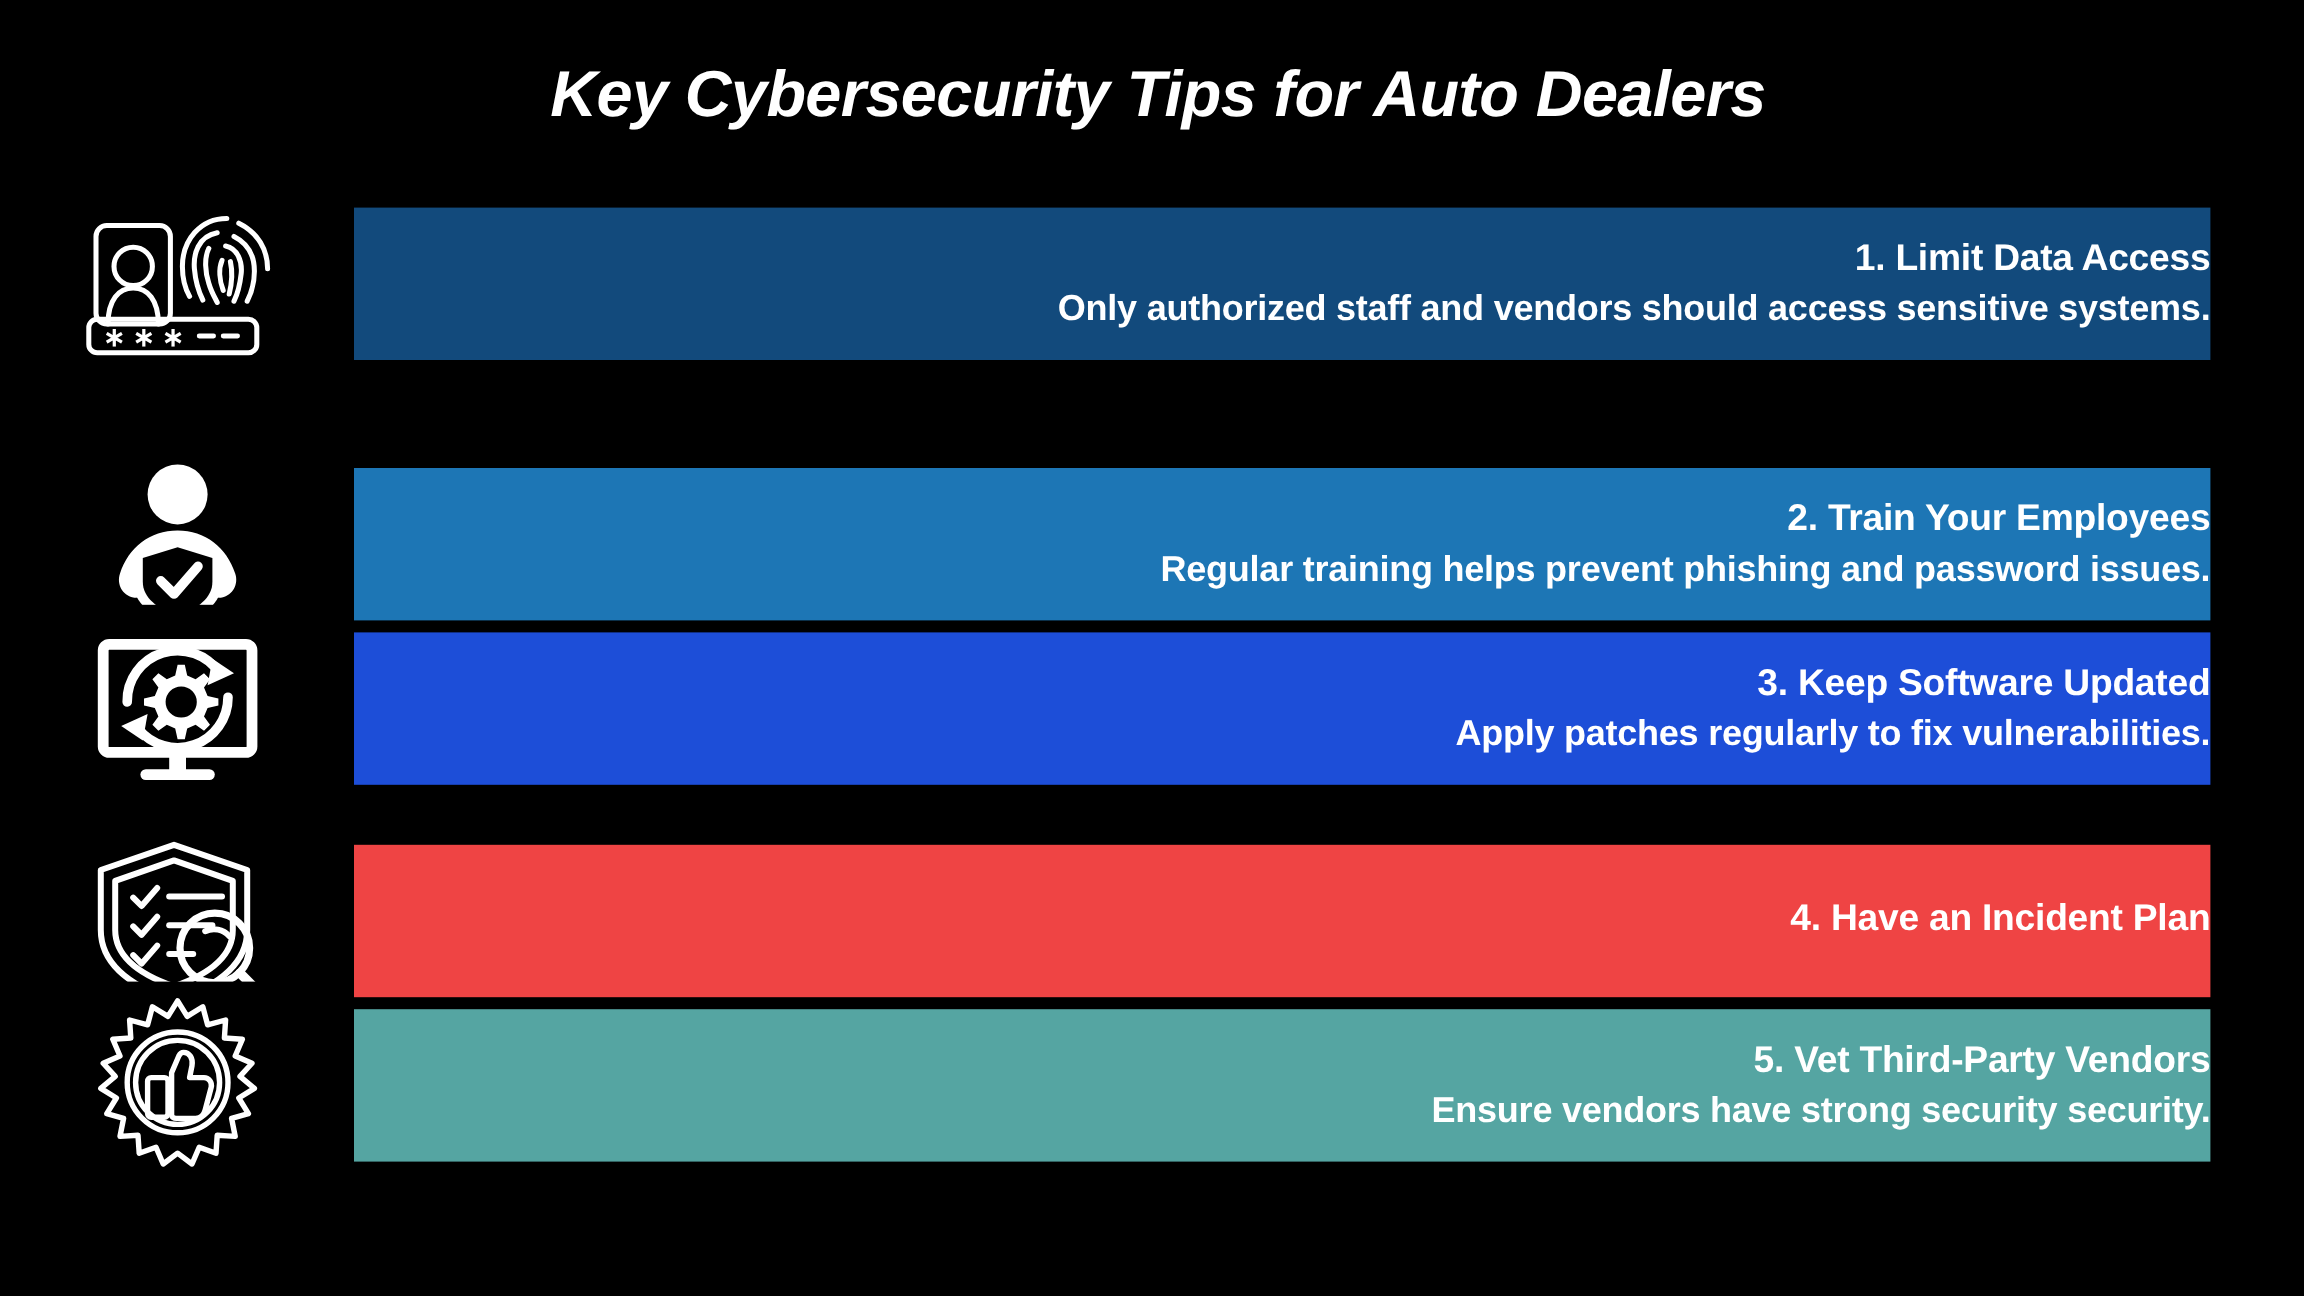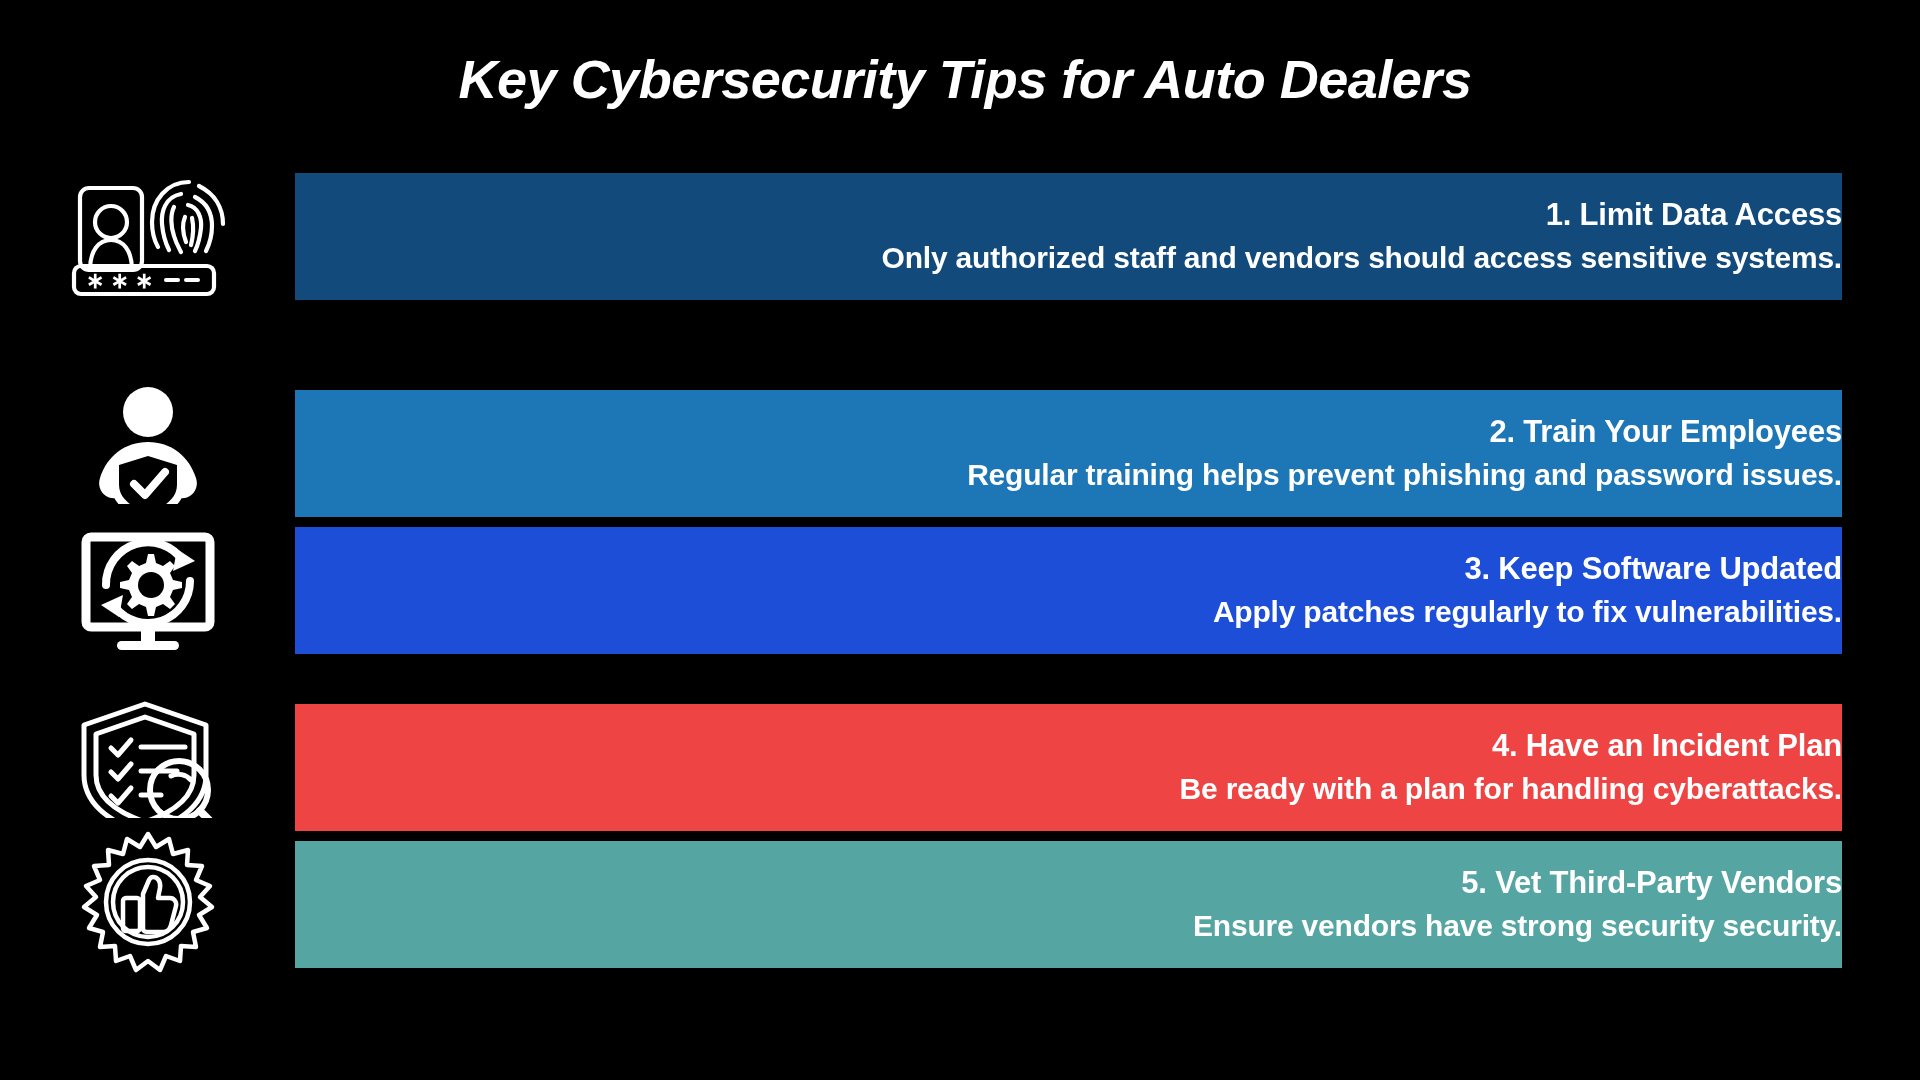--- a/index.html
+++ b/index.html
@@ -213,21 +213,20 @@
             <line x1="68" y1="97" x2="88" y2="97"></line>
 
             <circle cx="106" cy="92" r="29" stroke-width="6"></circle>
             <path d="M98 78 A17 17 0 0 1 118 82"></path>
             <line x1="127" y1="113" x2="144" y2="130" stroke-width="8"></line>
           </g>
         </svg>
       </div>
       <div class="band" style="background: #ef4444;">
         <div class="band-title">4. Have an Incident Plan</div>
-        <div class="band-desc">Be ready with a plan for handling cyberattacks.</div>
       </div>
     </div>
 
     <div class="row">
       <div class="icon-cell">
         <svg width="150" height="150" viewBox="0 0 150 150">
           <g fill="none" stroke="#ffffff" stroke-width="4.5" stroke-linejoin="round">
 
             <polygon points="75,4 83,17 96,9 100,24 115,20 114,35 129,36 123,50 137,56 127,67 139,77 126,85 134,98 120,102 123,117 108,116 107,131 93,126 87,140 75,131 63,140 57,126 43,131 42,116 27,117 30,102 16,98 24,85 11,77 23,67 13,56 27,50 21,36 36,35 35,20 50,24 54,9 67,17"></polygon>
 

